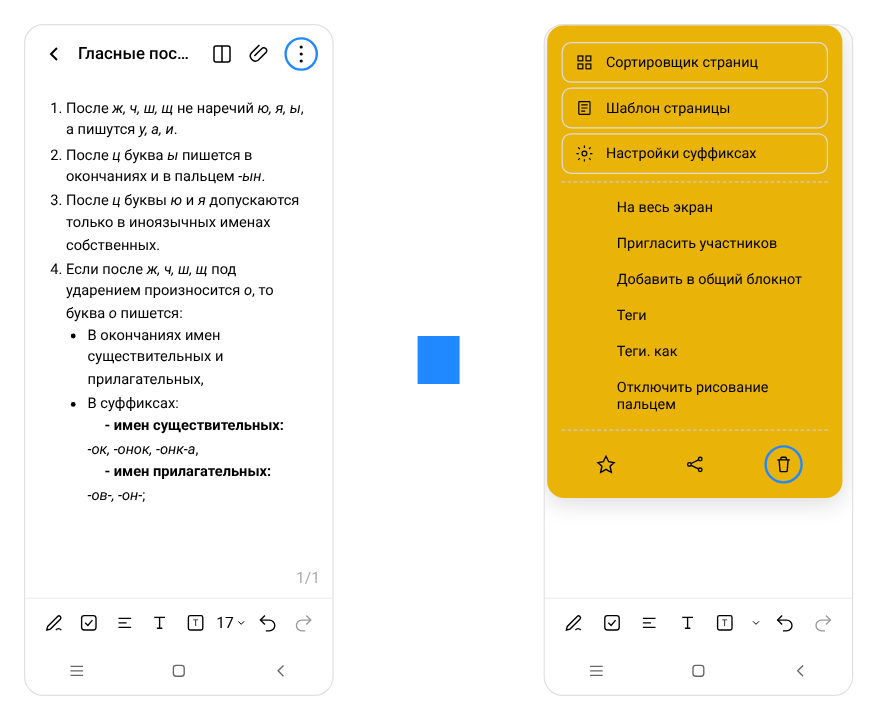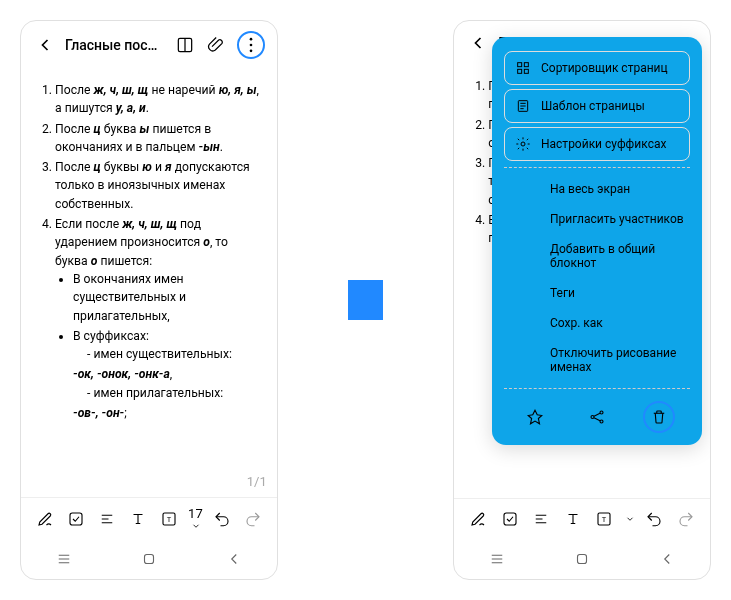--- a/index.html
+++ b/index.html
@@ -13,40 +13,40 @@
   .content { flex: 1; padding: 12px 16px 0 16px; font-size: 12.2px; line-height: 1.5; color: #000; overflow: hidden; position: relative; }
   .content ol { padding-left: 18px; }
   .content ul { padding-left: 18px; list-style: disc; }
   .content ul.dash { list-style: none; padding-left: 18px; }
   .content ul.dash li::before { content: "- "; }
   .content li { margin-bottom: 2px; }
   .page-indicator { position: absolute; bottom: 6px; right: 10px; font-size: 13px; color: #aaa; }
   .toolbar { display: flex; align-items: center; justify-content: space-between; padding: 8px 12px; border-top: 1px solid #eee; }
   .toolbar .tbtn { width: 24px; height: 24px; display: flex; align-items: center; justify-content: center; color: #000; cursor: pointer; }
   .toolbar .tbtn svg { width: 18px; height: 18px; }
-  .toolbar .tlabel { font-size: 13px; color: #000; display: flex; align-items: center; cursor: pointer; flex-direction: column; }
+  .toolbar .tlabel { font-size: 13px; color: #000; display: flex; align-items: center; cursor: pointer; }
   .toolbar .tlabel svg { width: 10px; height: 10px; margin-left: 1px;}
   .navbar { display: flex; justify-content: space-around; align-items: center; padding: 8px 0; }
   .navbar .nbtn { width: 24px; height: 24px; display: flex; align-items: center; justify-content: center; color: #666; cursor: pointer; }
   .navbar svg { width: 18px; height: 18px; }
   .arrow-sep { width: 40px; height: 40px; background: #2189ff; align-self: center; }
-  b { font-weight: 700; }
+  b { font-weight: 400; }
   i { font-style: italic; }
 
   
-  .menu { position: absolute; top: 16px; right: 8px; width: 210px; background: #0ea5e9; border-radius: 14px; box-shadow: 0 4px 20px rgba(0,0,0,0.15); padding: 10px 0; z-index: 10; }
+  .menu { position: absolute; top: 0; right: 8px; width: 246px; background: #eab308; border-radius: 14px; box-shadow: 0 4px 20px rgba(0,0,0,0.15); padding: 10px 0; z-index: 10; }
   .menu-item { padding: 8px 17px; font-size: 12px; color: #000; cursor: pointer; display:flex; align-items:center; gap:10px;margin-left:41px;}
   .menu-item.boxed { margin: 4px 12px; border: 1px solid #ddd; border-radius: 8px; padding: 8px 10px; }
   .menu-item svg { width: 16px; height: 16px; flex-shrink:0; }
   .menu-divider { border-top: 1px dashed #ccc; margin: 6px 12px; }
   .menu-bottom { display:flex; justify-content: space-around; padding: 6px 12px 2px 12px; }
   .menu-bottom .mbtn { width:32px; height:32px; display:flex; align-items:center; justify-content:center; cursor:pointer;}
   .menu-bottom .mbtn svg { width:18px; height:18px; }
   .menu-bottom .mbtn.highlight { border:2px solid #2189ff; border-radius:50%; }
-  .sub-indent li { margin-left: -4px; }
+  .sub-indent li { margin-left: -4px; font-weight: bold; }
 </style>
 </head>
 <body>
 
 <div class="phone">
   <div class="header">
     <div class="icon-btn">
       <svg viewBox="0 0 24 24" fill="none" stroke="currentColor" stroke-width="2">
           <polyline points="15 18 9 12 15 6"></polyline>
         </svg>
@@ -230,24 +230,24 @@
     <div class="menu-item">
         <span>Пригласить участников</span>
       </div>
     <div class="menu-item">
         <span>Добавить в общий блокнот</span>
       </div>
     <div class="menu-item">
         <span>Теги</span>
       </div>
     <div class="menu-item">
-        <span>Сохр. как</span>
-      </div>
-    <div class="menu-item">
-        <span>Отключить рисование именах</span>
+        <span>Теги. как</span>
+      </div>
+    <div class="menu-item">
+        <span>Отключить рисование пальцем</span>
       </div>
     <div class="menu-divider"></div>
     <div class="menu-bottom">
       <div class="mbtn">
           <svg viewBox="0 0 24 24" fill="none" stroke="currentColor" stroke-width="1.5">
             <polygon points="12 3 15 9 21 10 16.5 14 18 21 12 17.5 6 21 7.5 14 3 10 9 9"></polygon>
           </svg>
         </div>
       <div class="mbtn">
           <svg viewBox="0 0 24 24" fill="none" stroke="currentColor" stroke-width="1.5">

